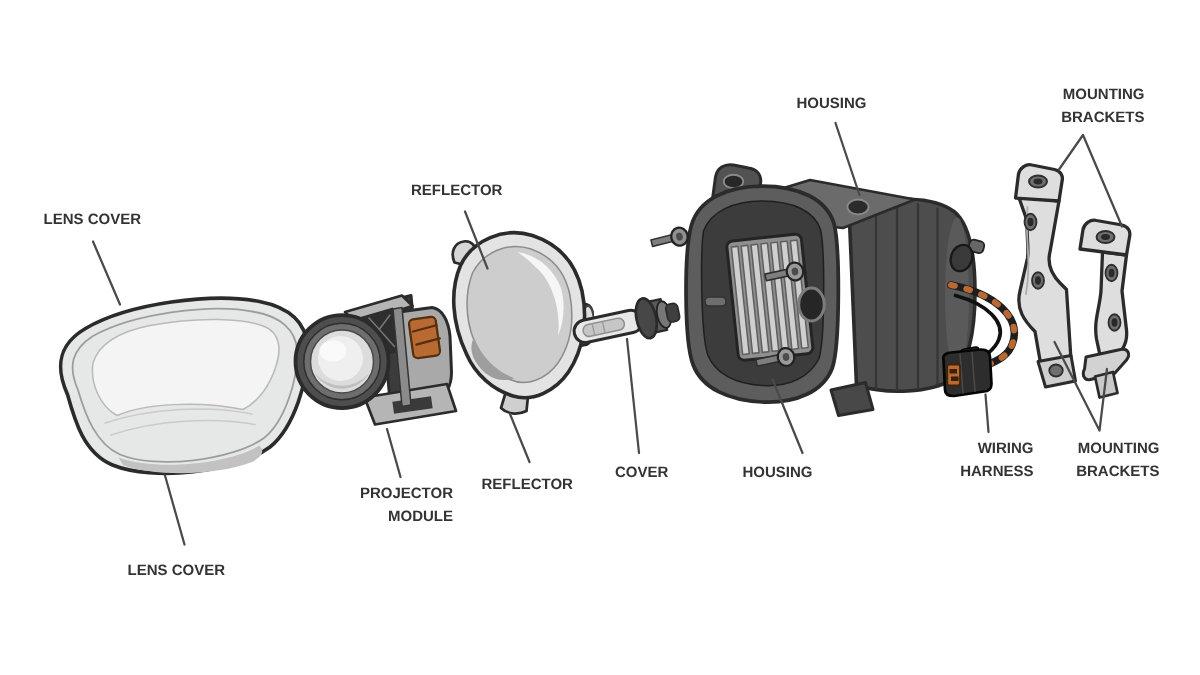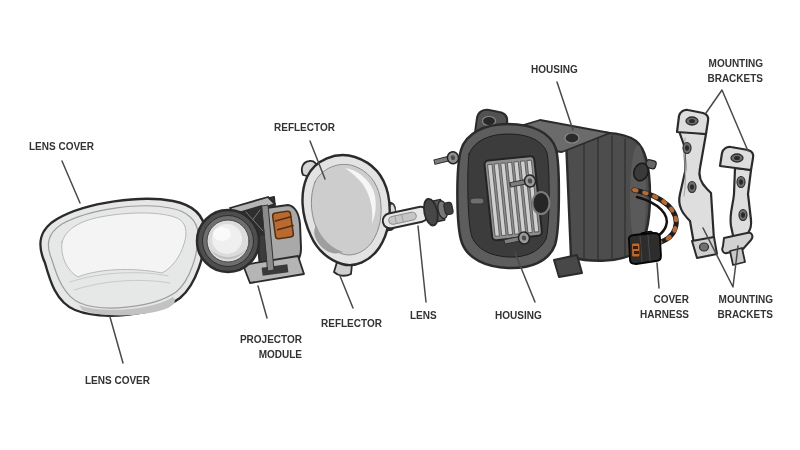--- a/index.html
+++ b/index.html
@@ -182,23 +182,23 @@
     <line x1="657" y1="263" x2="659" y2="288"></line>
     <polyline points="703,228 733,287 738,246"></polyline>
   </g>
 </svg>
 
   <div class="lbl" style="left:29px;top:139px">LENS COVER</div>
   <div class="lbl" style="left:274px;top:120px">REFLECTOR</div>
   <div class="lbl" style="left:531px;top:62px">HOUSING</div>
   <div class="lbl center" style="left:681px;top:56px;width:82px">MOUNTING
 BRACKETS</div>
-  <div class="lbl center" style="left:222px;top:332px;width:80px">PROJECTOR
+  <div class="lbl center" style="left:222px;top:322px;width:80px">PROJECTOR
 MODULE</div>
   <div class="lbl" style="left:321px;top:316px">REFLECTOR</div>
   <div class="lbl" style="left:85px;top:373px">LENS COVER</div>
-  <div class="lbl" style="left:410px;top:308px">LENS</div>
+  <div class="lbl" style="left:410px;top:308px">COVER</div>
   <div class="lbl" style="left:495px;top:308px">HOUSING</div>
-  <div class="lbl center" style="left:625px;top:292px;width:64px">COVER
+  <div class="lbl center" style="left:625px;top:292px;width:64px">WIRING
 HARNESS</div>
   <div class="lbl center" style="left:695px;top:292px;width:78px">MOUNTING
 BRACKETS</div>
 </div>
 
 </body></html>

